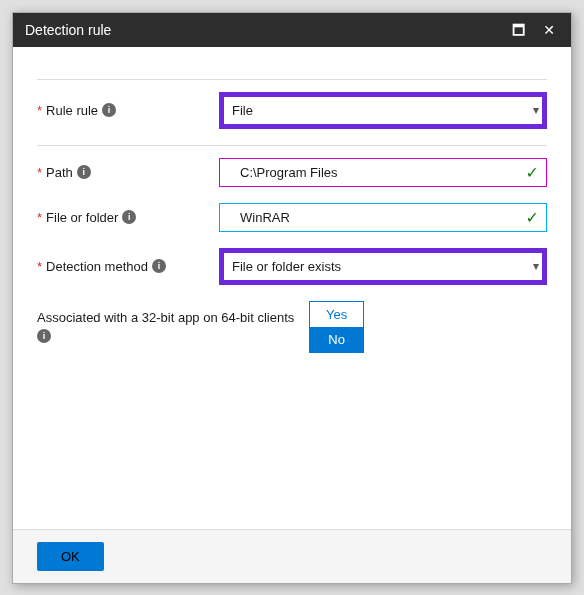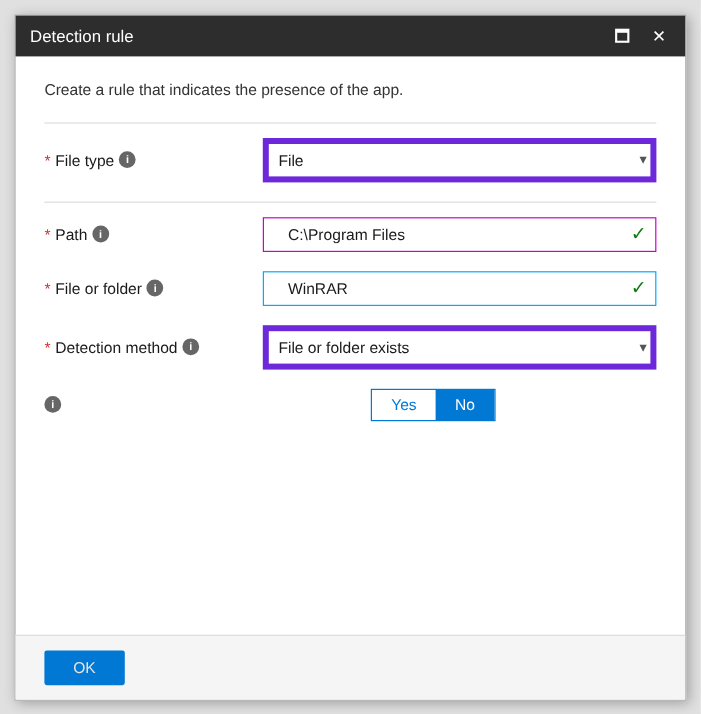--- a/index.html
+++ b/index.html
@@ -136,20 +136,21 @@
       right: 8px;
       top: 50%;
       transform: translateY(-50%);
       color: #107c10;
       font-size: 16px;
       pointer-events: none;
     }
     .toggle-group {
       display: flex;
       border: 1px solid #0078d4;
+      flex-direction: column;
     }
     .toggle-btn {
       padding: 5px 16px;
       font-size: 13px;
       border: none;
       cursor: pointer;
       background: #fff;
       color: #0078d4;
       outline: none;
     }
@@ -160,21 +161,21 @@
     .dialog-footer {
       border-top: 1px solid #ddd;
       padding: 12px 24px;
       display: flex;
       align-items: center;
       flex-shrink: 0;
       background: #f5f5f5;
     }
     .btn-ok {
       background: #0078d4;
-      color: #e5e5e5;
+      color: #000000;
       border: none;
       padding: 7px 24px;
       font-size: 13px;
       cursor: pointer;
       border-radius: 2px;
     }
   </style>
 </head>
 <body>
 
@@ -182,28 +183,27 @@
 
   <div class="dialog-titlebar">
     <span class="dialog-title">Detection rule</span>
     <div class="titlebar-controls">
       <button class="titlebar-btn">🗖</button>
       <button class="titlebar-btn">✕</button>
     </div>
   </div>
 
   <div class="dialog-content">
-    <p class="dialog-description">Create a rule that indicates the presence of the app.</p>
 
     <hr class="divider">
 
     <div class="form-row">
       <div class="form-label">
         <span class="required-star">*</span>
-        <span>File type</span>
+        <span>Rule rule</span>
         <span class="info-icon">i</span>
       </div>
       <div class="form-control-wrap">
         <select class="form-select">
           <option>File</option>
           <option>Registry</option>
           <option>MSI</option>
           <option>Script</option>
         </select>
         <span class="select-arrow">▾</span>
@@ -249,20 +249,21 @@
           <option>Date created</option>
           <option>Version</option>
           <option>Size in bytes</option>
         </select>
         <span class="select-arrow">▾</span>
       </div>
     </div>
 
     <div class="form-row">
       <div class="form-label" style="min-width:auto; flex:1; max-width:260px; flex-wrap:wrap; gap:4px;">
+        <span>Associated with a 32-bit app on 64-bit clients</span>
         <span class="info-icon">i</span>
       </div>
       <div class="toggle-group">
         <button class="toggle-btn">Yes</button>
         <button class="toggle-btn active">No</button>
       </div>
     </div>
   </div>
 
   <div class="dialog-footer">

